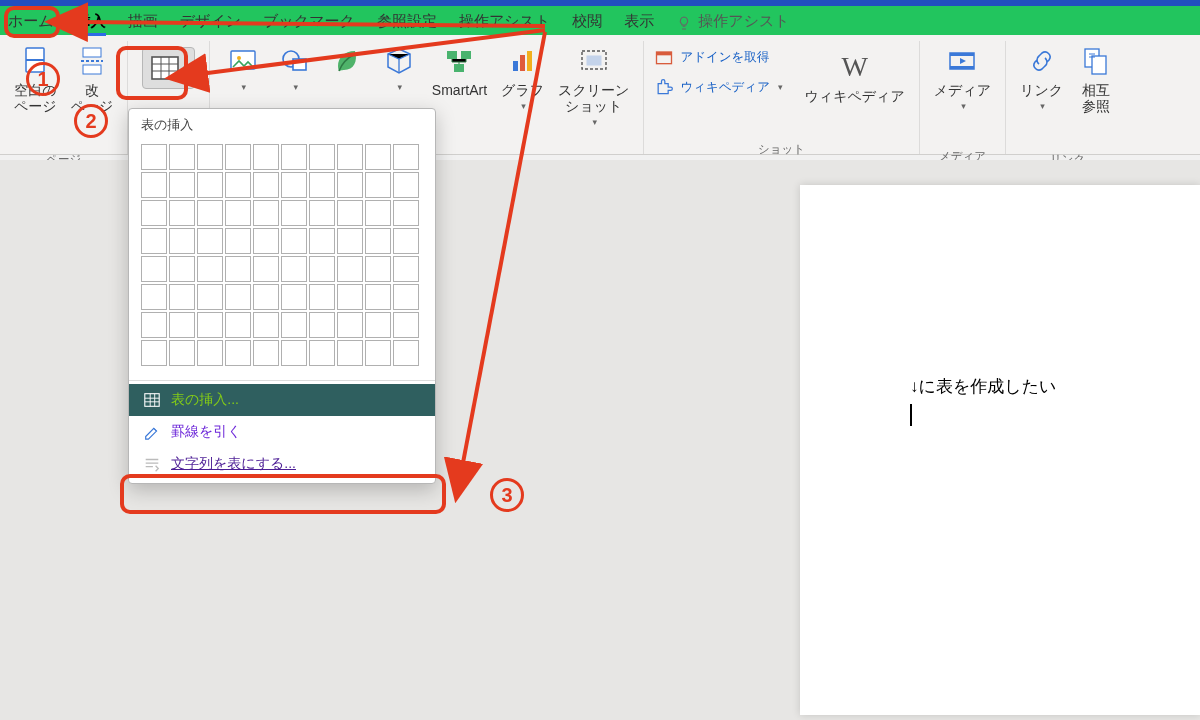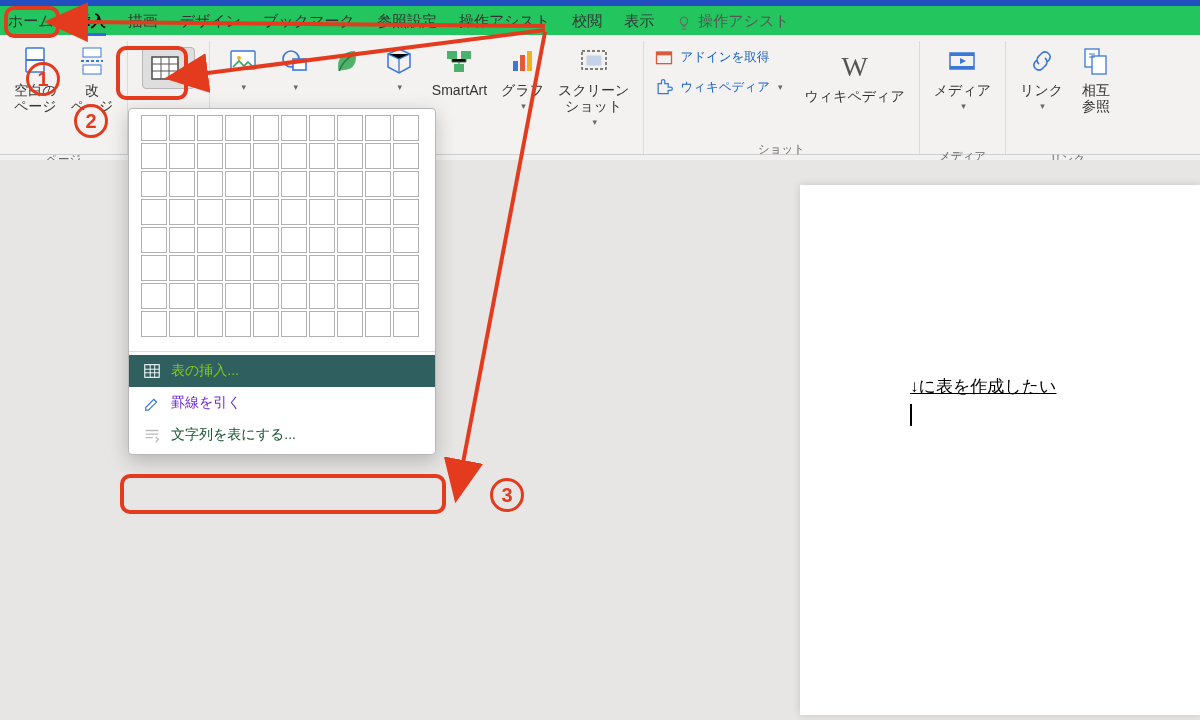--- a/index.html
+++ b/index.html
@@ -138,41 +138,41 @@
     padding: 7px 14px;
     font-size: 14px;
     color: #6d28d9;
     cursor: pointer;
   }
   .menu-item.highlight {
     background: #2f5f5f;
     color: #84cc16;
     align-items: flex-end;
   }
-  .menu-item.disabled { color: #14532d; cursor: default; }
+  .menu-item.disabled { color: #4c1d95; cursor: default; text-decoration: underline; }
   .menu-item .mi-icon { width: 18px; height: 18px; flex: 0 0 18px; }
 
   
   .workspace {
     position: absolute;
     top: 160px; bottom: 0;
     left: 0; right: 0;
     background: #e7e6e4;
   }
   .page {
     position: absolute;
     right: 0;
     top: 25px;
     width: 400px;
     height: 530px;
     background: #fff;
     box-shadow: 0 0 8px rgba(0,0,0,.15);
     padding: 190px 28px 0 110px;
   }
-  .doc-line { font-size: 17px; color: #000; text-decoration: underline; }
+  .doc-line { font-size: 17px; color: #000; }
   .cursor {
     display: inline-block;
     width: 1.5px; height: 22px;
     background: #000;
     vertical-align: -5px;
     margin-top: 6px;
   }
 
   
   .annotation-layer {
@@ -414,20 +414,21 @@
         <span class="lbl" style="white-space:pre-line">相互
 参照</span>
       </div>
     </div>
     <div class="group-label">リンク</div>
   </div>
 
 </div>
 
 <div class="table-dropdown">
+  <div class="dropdown-title">表の挿入</div>
   <div class="grid" id="grid">
       <div class="cell"></div>
       <div class="cell"></div>
       <div class="cell"></div>
       <div class="cell"></div>
       <div class="cell"></div>
       <div class="cell"></div>
       <div class="cell"></div>
       <div class="cell"></div>
       <div class="cell"></div>

